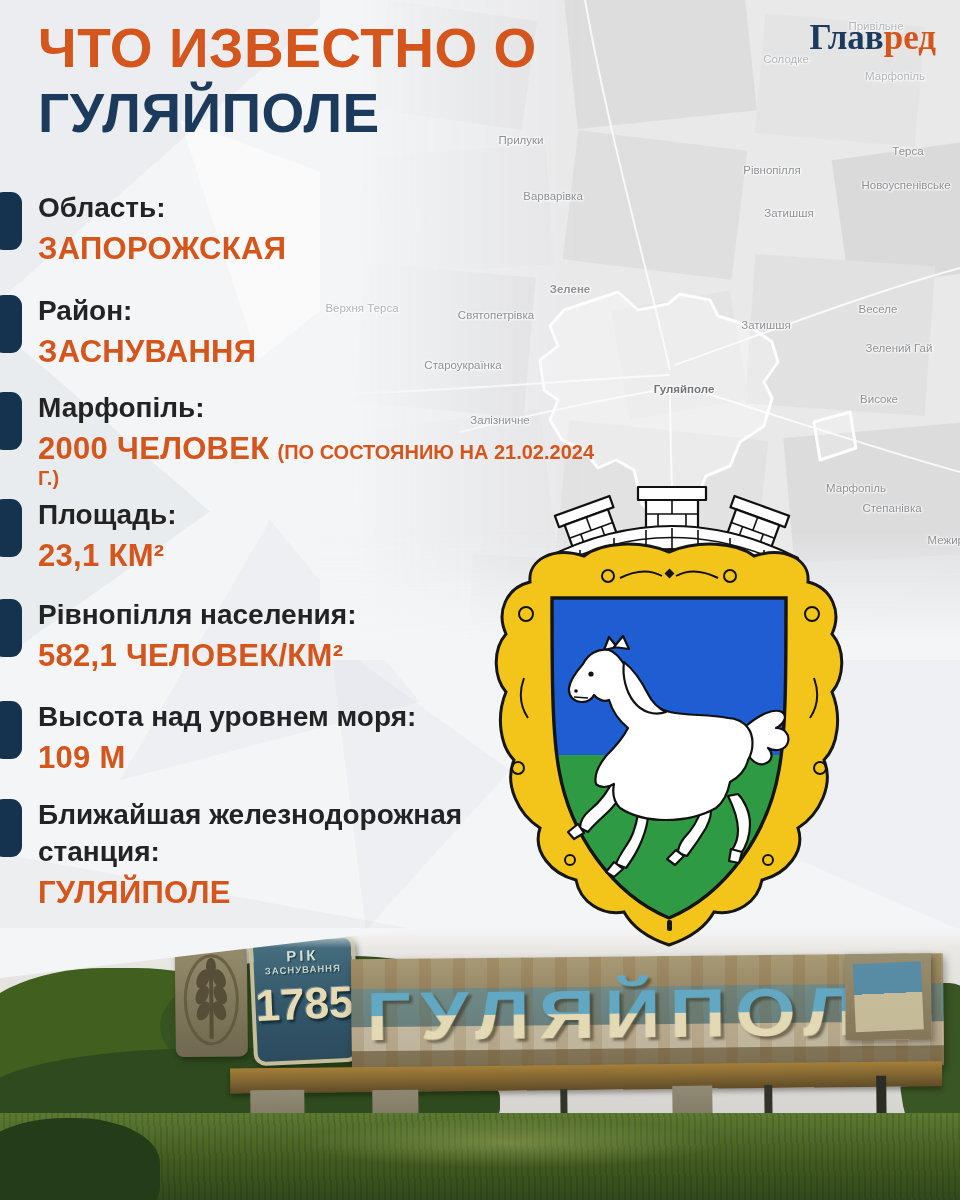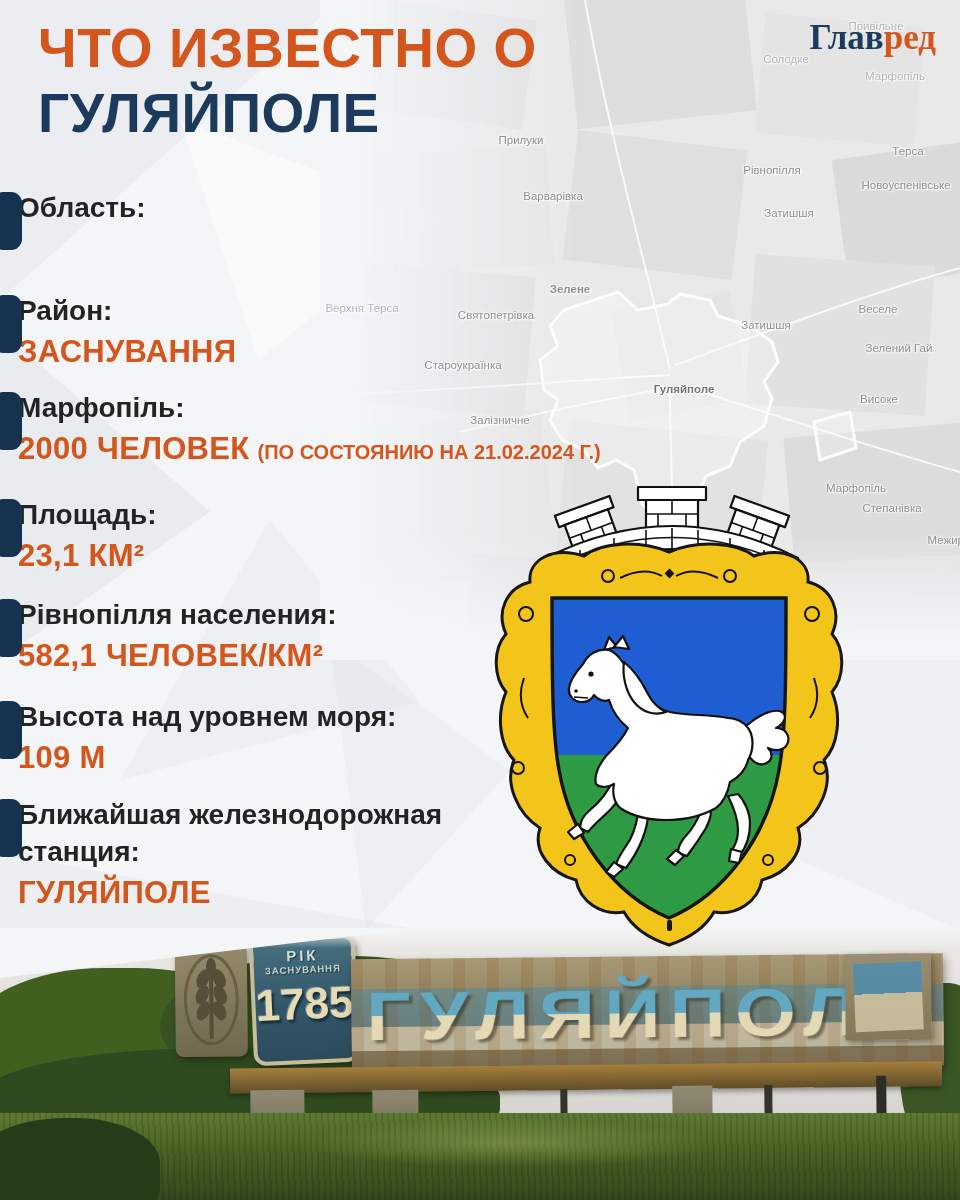--- a/index.html
+++ b/index.html
@@ -30,21 +30,21 @@
   #title{position:absolute;left:38px;top:16px;line-height:1.18;font-weight:bold;letter-spacing:.5px;}
   #title .t1{font-size:55px;color:var(--accent);}
   #title .t2{font-size:55px;color:var(--navy);}
   #logo{position:absolute;right:24px;top:18px;font-family:"Liberation Serif","DejaVu Serif",serif;font-weight:bold;font-size:35px;}
   #logo .lp1{color:var(--navy);} #logo .lp2{color:var(--accent);}
 
   
   #facts{position:absolute;left:0;top:0;width:640px;height:940px;}
   .fact{position:absolute;left:0;width:620px;}
   .fact-bullet{position:absolute;left:-8px;top:2px;width:30px;height:58px;background:var(--bullet);border-radius:11px;}
-  .fact-body{margin-left:18px;}
+  .fact-body{margin-left:38px;}
   .fact-label{font-size:28px;font-weight:600;color:#232323;max-width:440px;line-height:1.32;}
   .fact-valueline{margin-top:4px;}
   .fact-value{font-size:31px;font-weight:bold;color:var(--accent);letter-spacing:.3px;}
   .fact-note{font-size:20px;font-weight:bold;color:var(--accent);margin-left:8px;}
 
   
   #emblem{position:absolute;left:488px;top:478px;width:368px;height:472px;z-index:6;}
   .em-gold{fill:var(--emblem_gold);stroke:#161616;stroke-width:3;}
   .em-blue{fill:var(--emblem_blue);}
   .em-green{fill:var(--emblem_green);}
@@ -178,20 +178,21 @@
     <div class="t1">ЧТО ИЗВЕСТНО О</div>
     <div class="t2">ГУЛЯЙПОЛЕ</div>
   </div>
   <div id="logo"><span class="lp1">Глав</span><span class="lp2">ред</span></div>
 
   <div id="facts">
     <div class="fact" style="top: 190px;">
       <div class="fact-bullet"></div>
       <div class="fact-body">
         <div class="fact-label">Область:</div>
+        <div class="fact-valueline"><span class="fact-value">ЗАПОРОЖСКАЯ</span></div>
       </div>
     </div>
 
     <div class="fact" style="top: 293px;">
       <div class="fact-bullet"></div>
       <div class="fact-body">
         <div class="fact-label">Район:</div>
         <div class="fact-valueline"><span class="fact-value">ЗАСНУВАННЯ</span></div>
       </div>
     </div>

